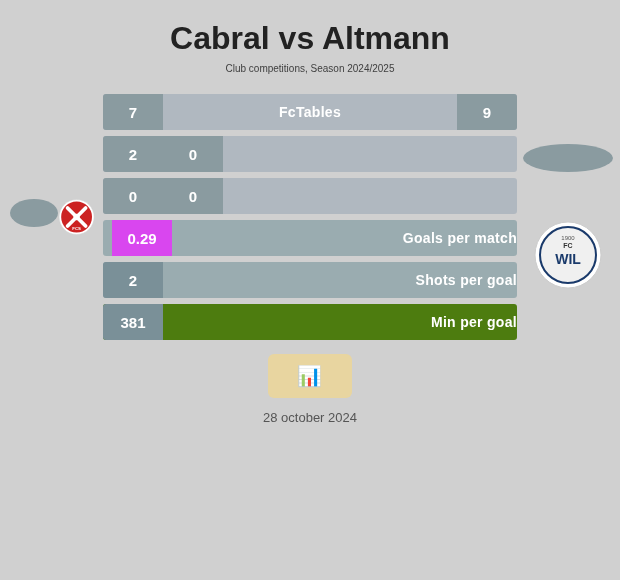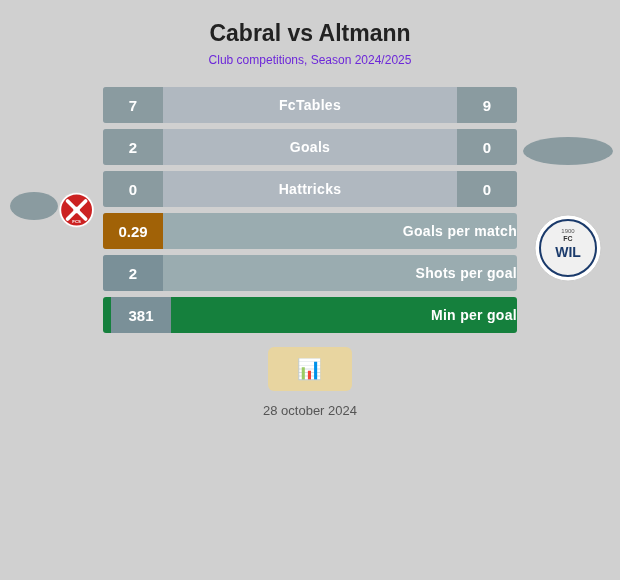--- a/index.html
+++ b/index.html
@@ -15,28 +15,28 @@
     .card {
       background: #d0d0d0;
       width: 620px;
       height: 580px;
       display: flex;
       flex-direction: column;
       align-items: center;
       padding: 20px 10px;
     }
     .title {
-      font-size: 23px;
+      font-size: 32px;
       font-weight: bold;
       color: #222;
       margin-bottom: 6px;
     }
     .subtitle {
-      font-size: 12px;
-      color: #6d28d9;
+      font-size: 10px;
+      color: #404040;
       margin-bottom: 20px;
     }
     .main-area {
       display: flex;
       align-items: center;
       justify-content: center;
       width: 100%;
       gap: 0;
     }
     .stats-container {
@@ -181,41 +181,39 @@
     <div class="stats-container">
 
       <div class="stat-row">
         <div class="stat-left">7</div>
         <div class="stat-label">FcTables</div>
         <div class="stat-right">9</div>
       </div>
 
       <div class="stat-row">
         <div class="stat-left">2</div>
-        <div class="stat-label">Goals</div>
         <div class="stat-right">0</div>
       </div>
 
       <div class="stat-row">
         <div class="stat-left">0</div>
-        <div class="stat-label">Hattricks</div>
         <div class="stat-right">0</div>
       </div>
 
       <div class="stat-row single" style="background:#9aacb0;">
-        <div class="stat-left" style="background:#a16207;">0.29</div>
+        <div class="stat-left" style="background:#d946ef;margin-left:9px;">0.29</div>
         <div class="stat-label">Goals per match</div>
       </div>
 
       <div class="stat-row single" style="background:#9aacb0;">
         <div class="stat-left" style="background:#7a9098;">2</div>
         <div class="stat-label">Shots per goal</div>
       </div>
 
-      <div class="stat-row single" style="background:#15803d;padding-left:8px;">
+      <div class="stat-row single" style="background:#4d7c0f;">
         <div class="stat-left" style="background:#7a9098;">381</div>
         <div class="stat-label">Min per goal</div>
       </div>
     </div>
 
     <div class="club-right-col">
       <div class="team-ellipse-right"></div>
 
       <svg class="wil-logo" viewBox="0 0 70 70" xmlns="http://www.w3.org/2000/svg">
         <circle cx="35" cy="35" r="33" fill="white" stroke="#ccc" stroke-width="1"></circle>

